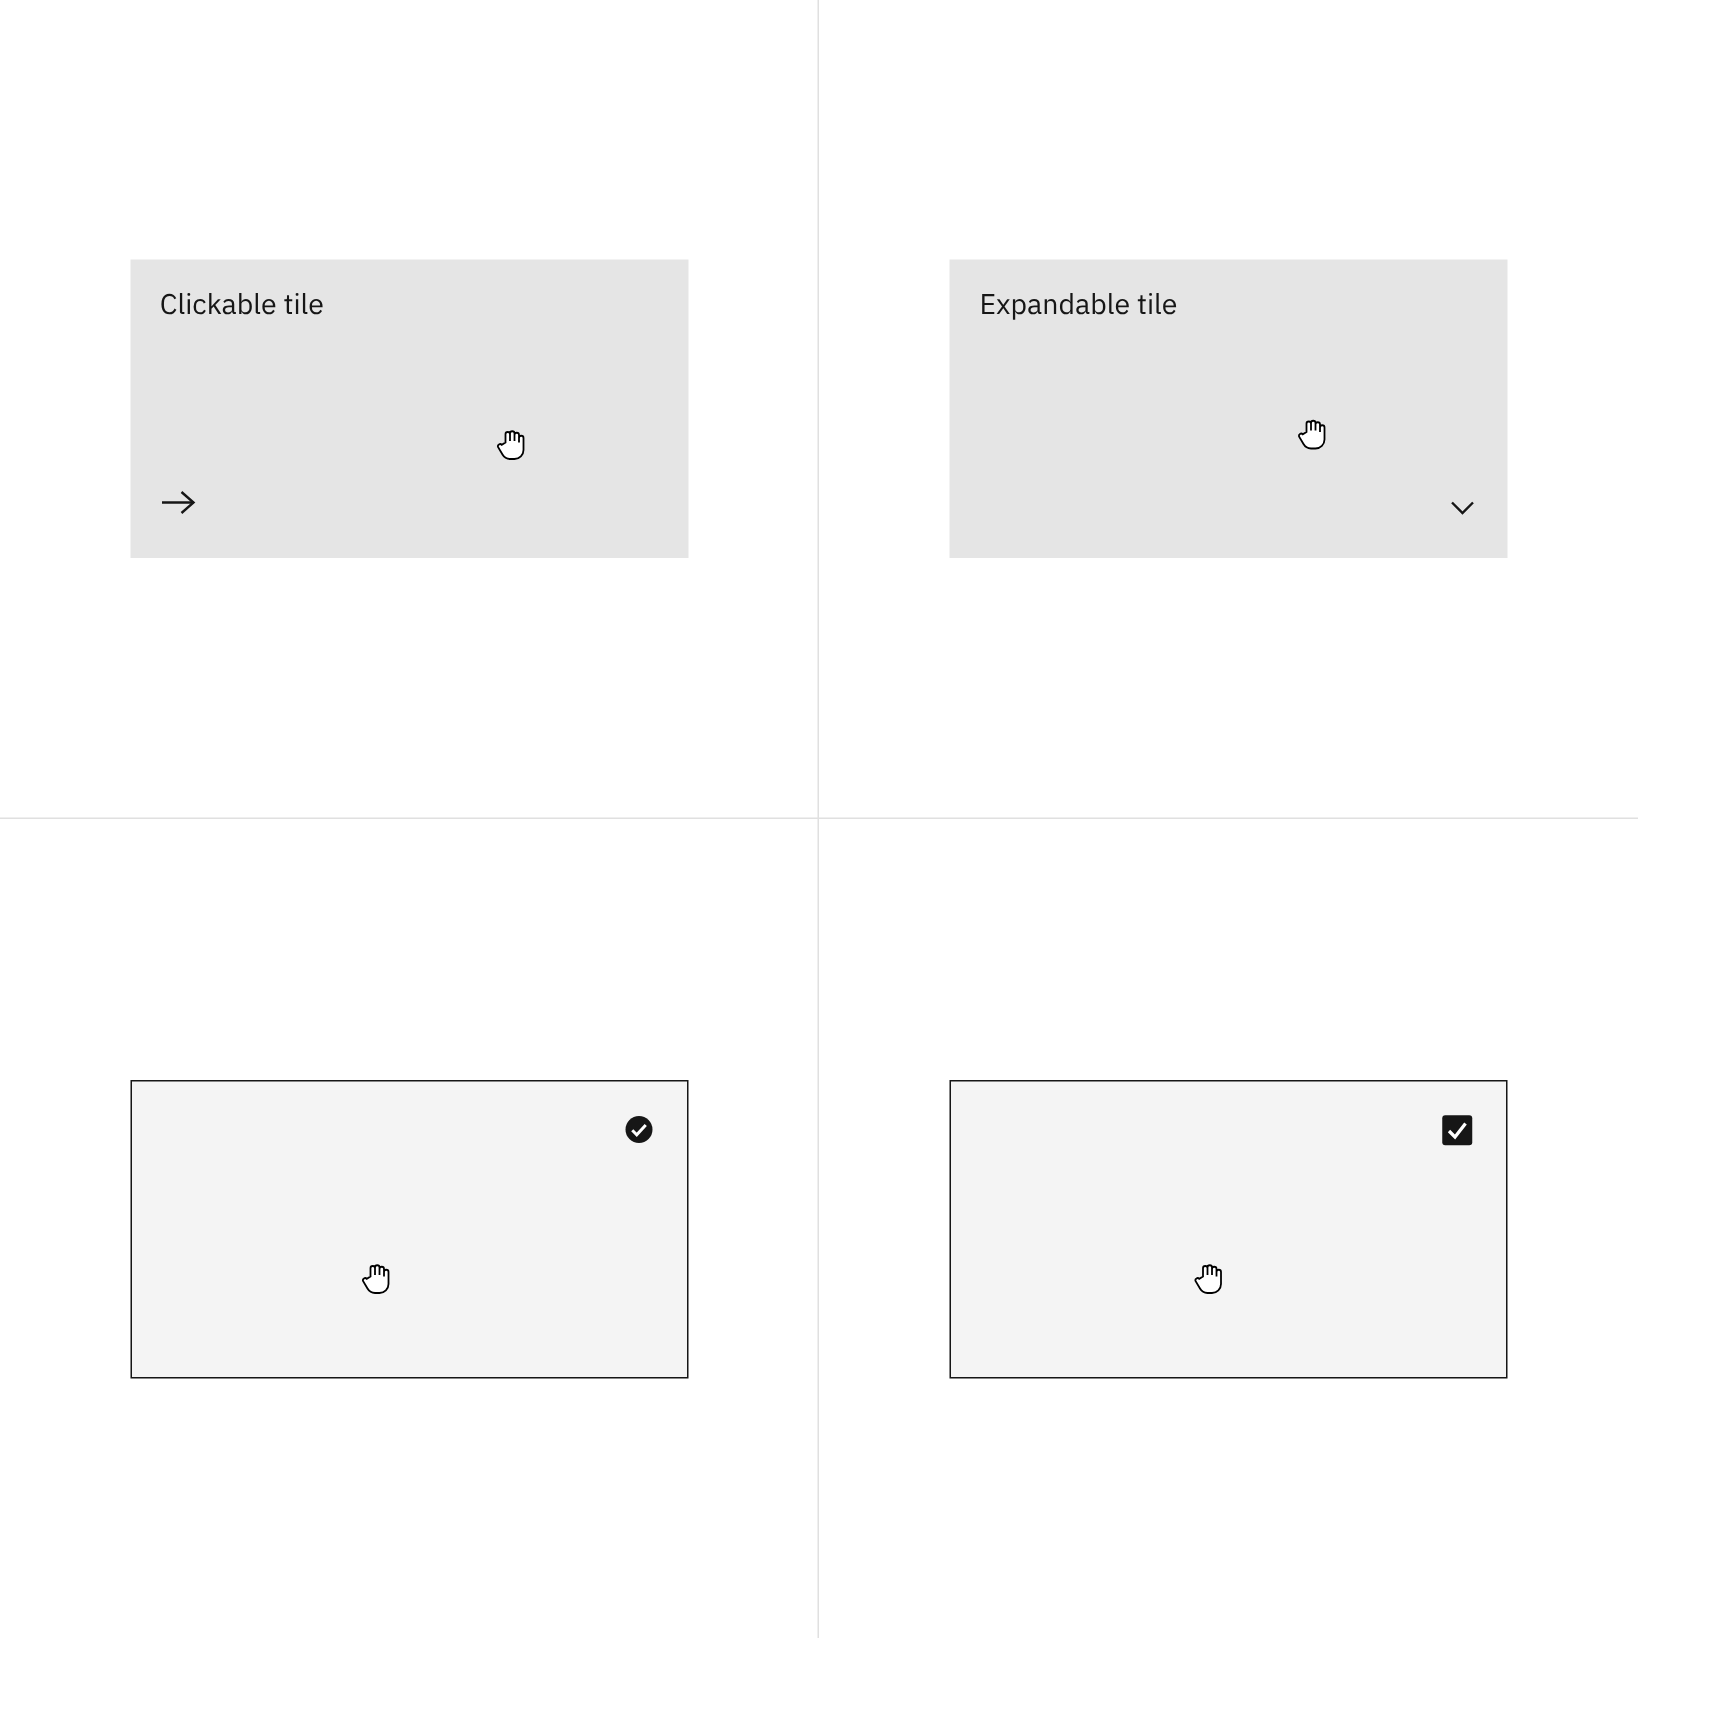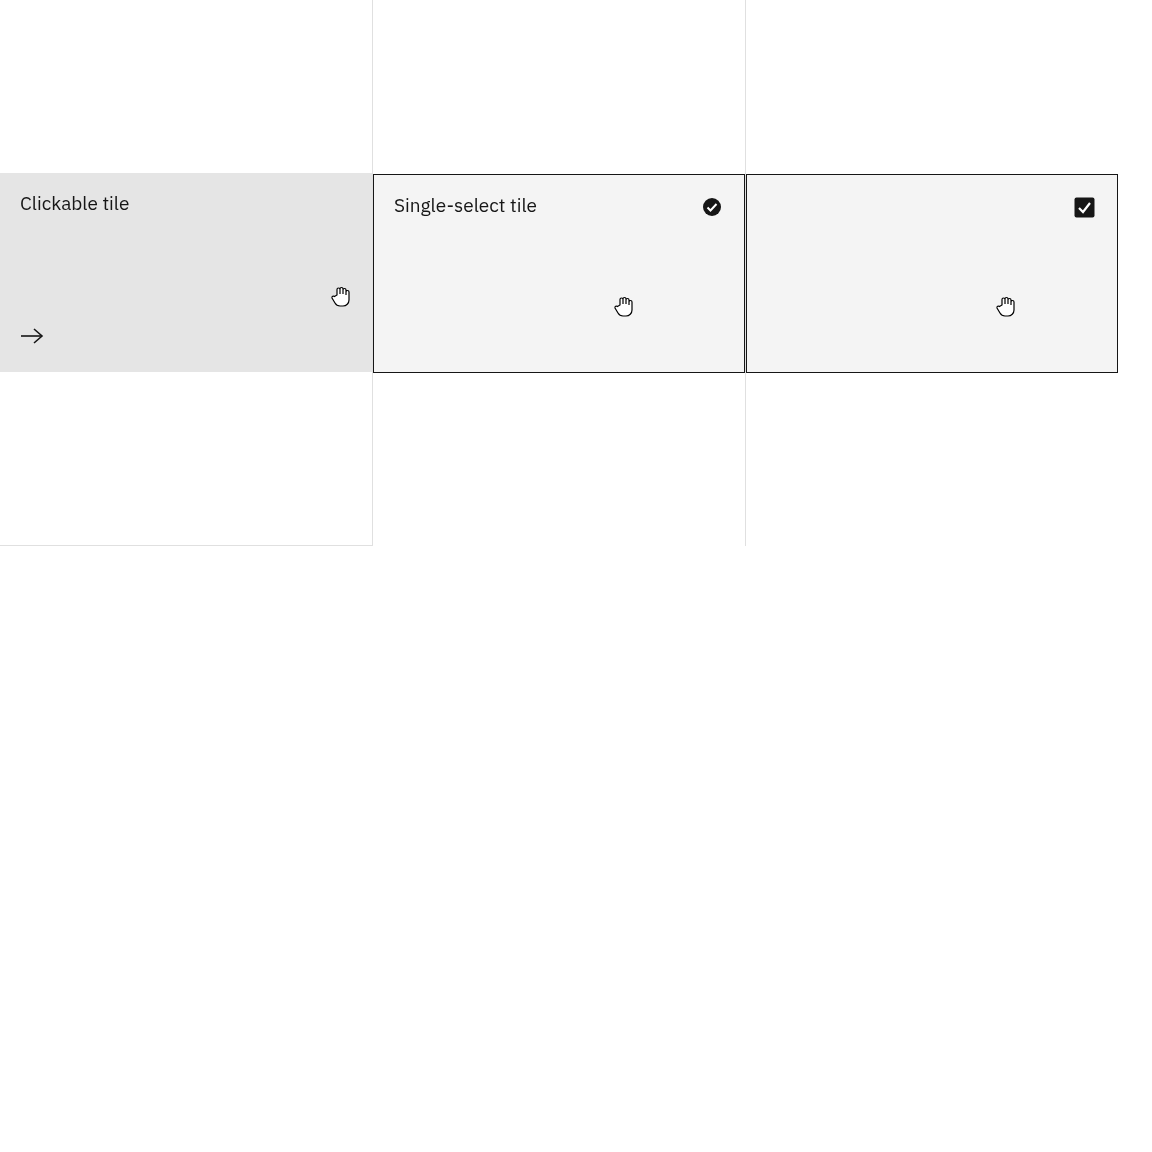--- a/index.html
+++ b/index.html
@@ -1,19 +1,19 @@
 <!DOCTYPE html>
 <html><head>
 <meta charset="utf-8">
 <style>
   * { box-sizing: border-box; margin: 0; padding: 0; }
   html, body { width: 1152px; height: 1152px; font-family: "IBM Plex Sans", -apple-system, BlinkMacSystemFont, "Segoe UI", Helvetica, Arial, sans-serif; background: #fff; }
   .grid {
     display: grid;
-    grid-template-columns: 1fr 1fr 1fr 1fr;
+    grid-template-columns: 1fr 1fr;
     grid-template-rows: 1fr 1fr;
     width: 1092px;
     height: 1092px;
   }
   .cell {
     position: relative;
     display: flex;
     align-items: center;
     justify-content: center;
     border-right: 1px solid #e0e0e0;
@@ -76,30 +76,37 @@
       </span>
     </div>
     <span class="cursor-hand">
       <svg width="22" height="24" viewBox="0 0 22 24">
         <path d="M7 11 V5.5 a1.5 1.5 0 0 1 3 0 V10 V5 a1.5 1.5 0 0 1 3 0 V10 V6 a1.5 1.5 0 0 1 3 0 V11 V8 a1.5 1.5 0 0 1 3 0 V16 a6 6 0 0 1 -6 6 h-3 a6 6 0 0 1 -5 -3 l-3 -5 a1.5 1.5 0 0 1 2.5 -1.5 Z" fill="#fff" stroke="#000" stroke-width="1.2"></path>
       </svg>
     </span>
   </div>
 
   <div class="cell">
+    <div class="tile">
+      <div class="tile-title">Expandable tile</div>
+      <span class="chevron-icon">
+        <svg width="16" height="10" viewBox="0 0 16 10" fill="none" stroke="#161616" stroke-width="1.6">
+          <polyline points="1,1 8,8 15,1"></polyline>
+        </svg>
+      </span>
+    </div>
     <span class="cursor-hand">
       <svg width="22" height="24" viewBox="0 0 22 24">
         <path d="M7 11 V5.5 a1.5 1.5 0 0 1 3 0 V10 V5 a1.5 1.5 0 0 1 3 0 V10 V6 a1.5 1.5 0 0 1 3 0 V11 V8 a1.5 1.5 0 0 1 3 0 V16 a6 6 0 0 1 -6 6 h-3 a6 6 0 0 1 -5 -3 l-3 -5 a1.5 1.5 0 0 1 2.5 -1.5 Z" fill="#fff" stroke="#000" stroke-width="1.2"></path>
       </svg>
     </span>
   </div>
 
   <div class="cell">
     <div class="tile selectable">
-      <div class="tile-title">Single-select tile</div>
       <span class="radio-icon">
         <svg width="20" height="20" viewBox="0 0 20 20">
           <circle cx="10" cy="10" r="9" fill="#161616"></circle>
           <polyline points="5.5,10.5 8.5,13.5 14.5,7" fill="none" stroke="#fff" stroke-width="2"></polyline>
         </svg>
       </span>
     </div>
     <span class="cursor-hand">
       <svg width="22" height="24" viewBox="0 0 22 24">
         <path d="M7 11 V5.5 a1.5 1.5 0 0 1 3 0 V10 V5 a1.5 1.5 0 0 1 3 0 V10 V6 a1.5 1.5 0 0 1 3 0 V11 V8 a1.5 1.5 0 0 1 3 0 V16 a6 6 0 0 1 -6 6 h-3 a6 6 0 0 1 -5 -3 l-3 -5 a1.5 1.5 0 0 1 2.5 -1.5 Z" fill="#fff" stroke="#000" stroke-width="1.2"></path>

